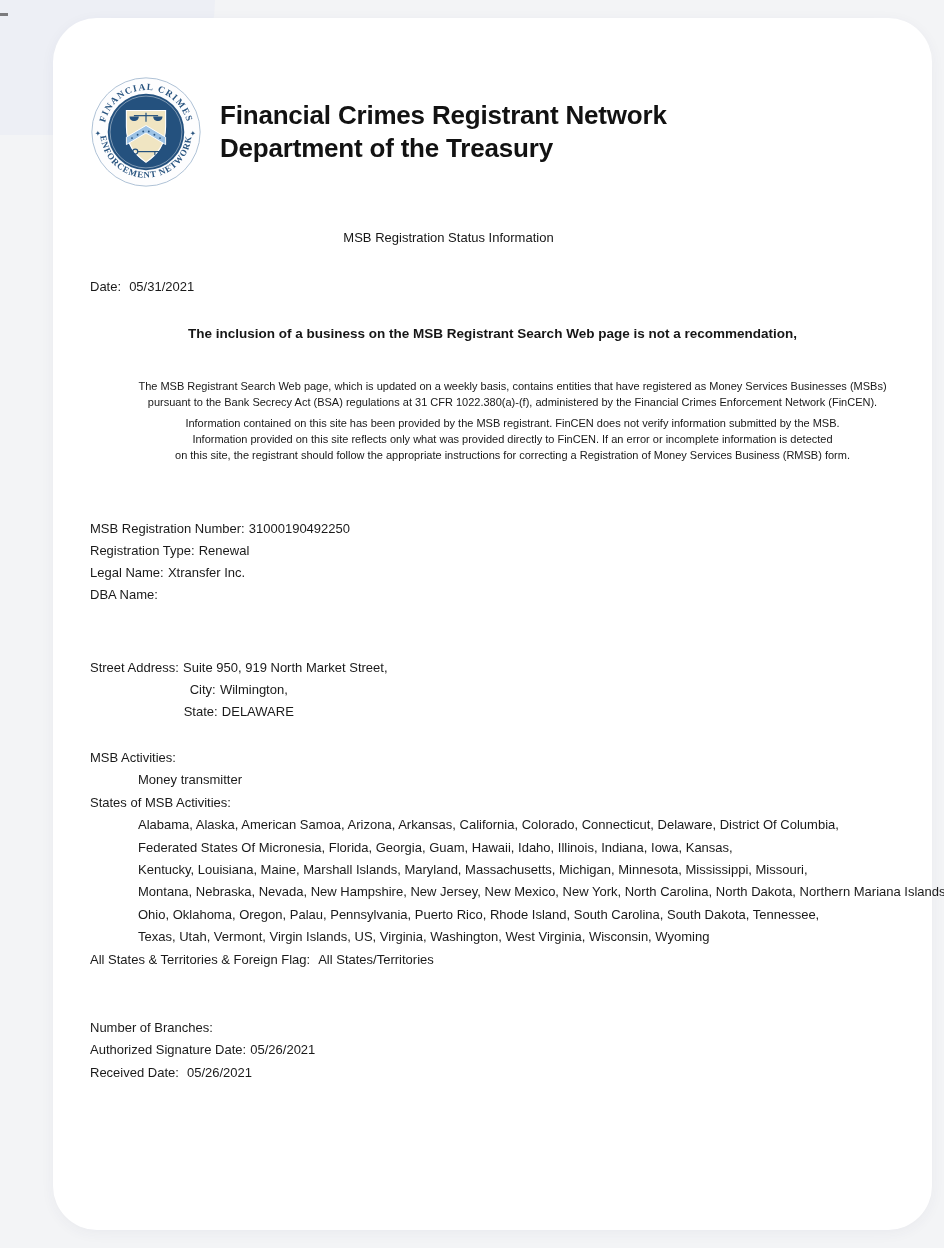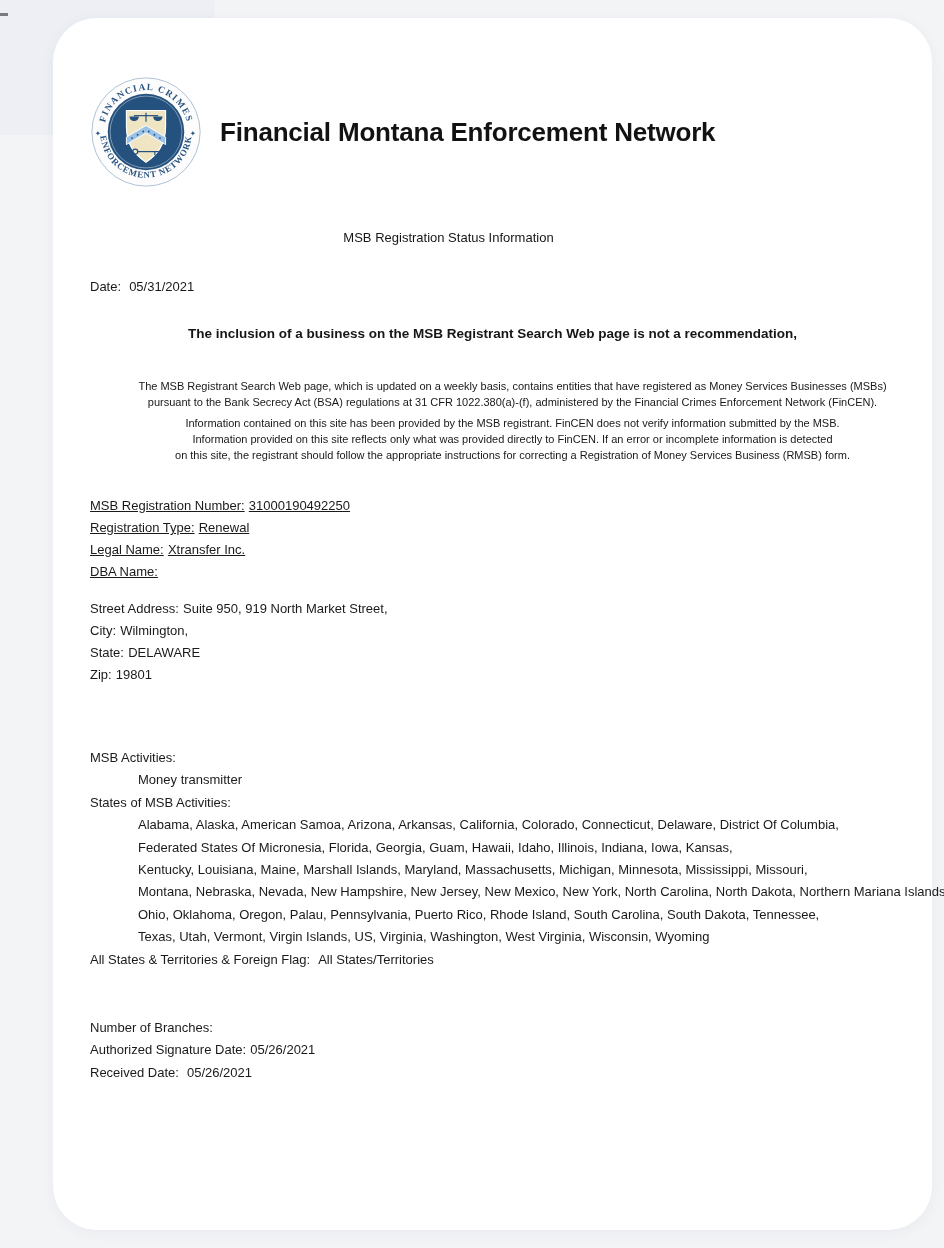--- a/index.html
+++ b/index.html
@@ -67,22 +67,22 @@
   .fine-print {
     left: 0; width: 100%;
     text-align: center; font-size: 11px; line-height: 16px; color: #181818;
   }
   .fine-print div { white-space: nowrap; margin-left: 40px; }
   .intro { top: 360px; }
   .info  { top: 397px; }
 
   
   .block { left: 37px; font-size: 13px; line-height: 22px; }
-  .reg-block  { top: 477px; text-decoration: underline; }
-  .addr-block { top: 580px; }
+  .reg-block  { top: 500px; }
+  .addr-block { top: 639px; text-align: center; }
   .msb-block  { top: 729px; line-height: 22.4px; }
   .foot-block { top: 999px; line-height: 22.4px; }
   .indent { padding-left: 48px; }
   .states { white-space: nowrap; }
   .val { margin-left: 0.32em; }
   .val-wide { margin-left: 0.62em; }
 </style>
 </head>
 <body>
 
@@ -121,21 +121,22 @@
           <circle cx="75" cy="66.5" r="1"></circle>
       </g>
       <g stroke="#24517e" stroke-width="1.3" fill="none">
         <circle cx="48.5" cy="81" r="2.7"></circle>
         <line x1="51.2" y1="81" x2="74" y2="81"></line>
         <line x1="69.5" y1="81" x2="69.5" y2="85"></line>
         <line x1="74" y1="81" x2="74" y2="84"></line>
       </g>
     </svg>
     <div class="agency">
-      <div>Financial Montana Enforcement Network</div>
+      <div>Financial Crimes Registrant Network</div>
+      <div>Department of the Treasury</div>
     </div>
   </header>
 
   <div class="doc-title">MSB Registration Status Information</div>
 
   <div class="date-line">
     <span>Date:</span><span class="val-wide">05/31/2021</span>
   </div>
 
   <div class="notice">
@@ -170,23 +171,20 @@
 
   <div class="block addr-block">
     <div>
       <span>Street Address:</span><span class="val">Suite 950, 919 North Market Street,</span>
     </div>
     <div>
       <span>City:</span><span class="val">Wilmington,</span>
     </div>
     <div>
       <span>State:</span><span class="val">DELAWARE</span>
-    </div>
-    <div>
-      <span>Zip:</span><span class="val">19801</span>
     </div>
   </div>
 
   <div class="block msb-block">
     <div>MSB Activities:</div>
     <div class="indent">Money transmitter</div>
     <div>States of MSB Activities:</div>
     <div class="indent states">Alabama, Alaska, American Samoa, Arizona, Arkansas, California, Colorado, Connecticut, Delaware, District Of Columbia,</div>
     <div class="indent states">Federated States Of Micronesia, Florida, Georgia, Guam, Hawaii, Idaho, Illinois, Indiana, Iowa, Kansas,</div>
     <div class="indent states">Kentucky, Louisiana, Maine, Marshall Islands, Maryland, Massachusetts, Michigan, Minnesota, Mississippi, Missouri,</div>

